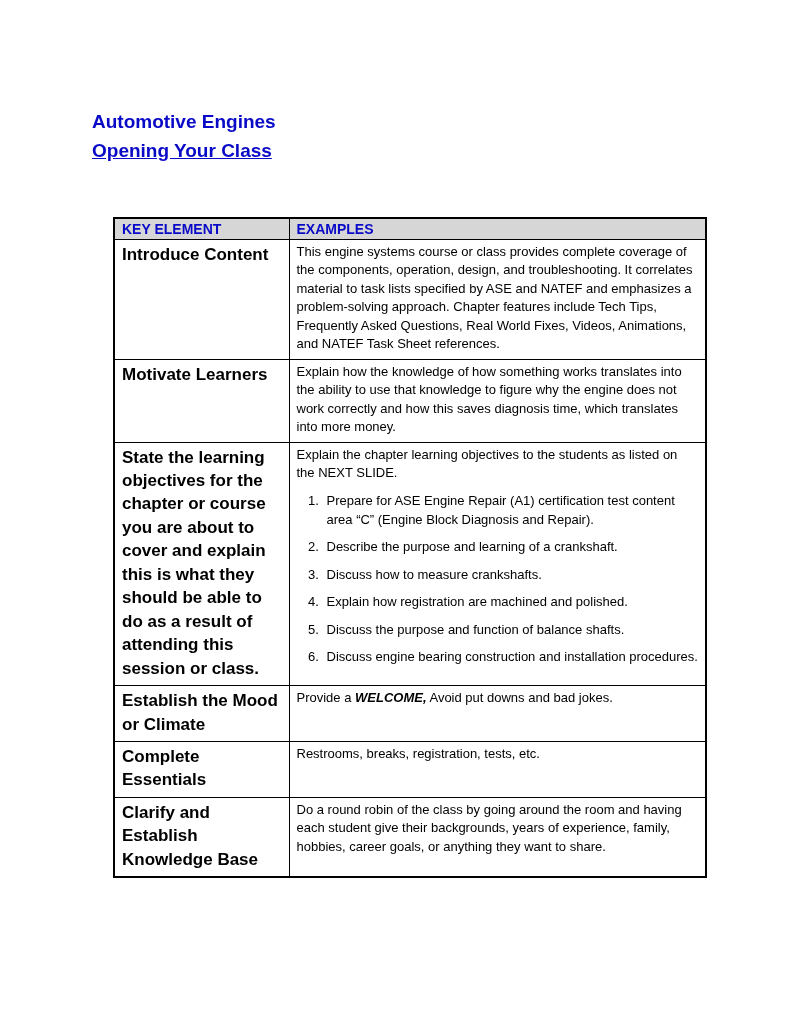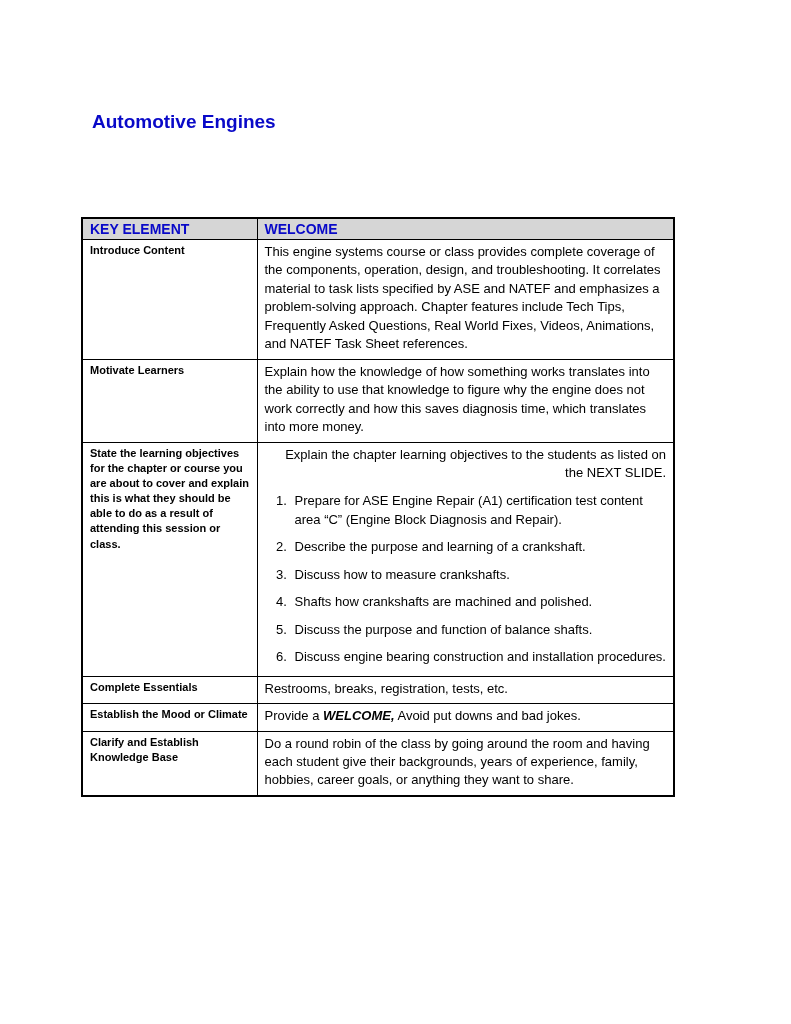--- a/index.html
+++ b/index.html
@@ -22,21 +22,21 @@
     color: #0909c8;
     font-weight: bold;
     font-size: 19px;
     line-height: 1.5;
   }
   .doc-title .title-line { display: block; }
   .doc-title .underlined { text-decoration: underline; }
 
   table.lesson-table {
     position: absolute;
-    left: 81px;
+    left: 113px;
     top: 217px;
     width: 594px;
     border-collapse: collapse;
     border: 2px solid #000000;
     font-size: 13px;
     color: #000000;
   }
   table.lesson-table th,
   table.lesson-table td {
     border: 1px solid #000000;
@@ -48,86 +48,87 @@
     background: #d6d6d6;
     color: #0909c8;
     font-size: 14px;
     font-weight: bold;
     padding-top: 2px;
     padding-bottom: 2px;
   }
   td.key-cell {
     width: 175px;
     font-weight: bold;
-    font-size: 11px;
+    font-size: 17px;
     line-height: 1.38;
   }
   td.examples-cell {
     line-height: 1.42;
   }
   .objectives-list {
     margin: 10px 0 4px 26px;
   }
   .objectives-list li {
     margin-bottom: 9px;
     padding-left: 4px;
   }
-  .objectives-list li:last-child { margin-bottom: 1px; text-align: right; }
+  .objectives-list li:last-child { margin-bottom: 1px; }
   .welcome-em {
     font-weight: bold;
     font-style: italic;
   }
-  .intro-spacer { display: block; margin-bottom: 2px; text-align: right; }
+  .intro-spacer { display: block; margin-bottom: 2px; }
 </style>
 </head>
 <body>
 
 <div class="page">
 
   <div class="doc-title">
     <span class="title-line">Automotive Engines</span>
+    <span class="title-line underlined">Opening Your Class</span>
   </div>
 
   <table class="lesson-table">
     <thead>
       <tr>
         <th>KEY ELEMENT</th>
-        <th>WELCOME</th>
+        <th>EXAMPLES</th>
       </tr>
     </thead>
     <tbody>
       <tr>
         <td class="key-cell">Introduce Content</td>
         <td class="examples-cell">This engine systems course or class provides complete coverage of the components, operation, design, and troubleshooting. It correlates material to task lists specified by ASE and NATEF and emphasizes a problem-solving approach. Chapter features include Tech Tips, Frequently Asked Questions, Real World Fixes, Videos, Animations, and NATEF Task Sheet references.</td>
       </tr>
       <tr>
         <td class="key-cell">Motivate Learners</td>
         <td class="examples-cell">Explain how the knowledge of how something works translates into the ability to use that knowledge to figure why the engine does not work correctly and how this saves diagnosis time, which translates into more money.</td>
       </tr>
       <tr>
         <td class="key-cell">State the learning objectives for the chapter or course you are about to cover and explain this is what they should be able to do as a result of attending this session or class.</td>
         <td class="examples-cell">
           <span class="intro-spacer">Explain the chapter learning objectives to the students as listed on the NEXT SLIDE.</span>
           <ol class="objectives-list">
             <li>Prepare for ASE Engine Repair (A1) certification test content area “C” (Engine Block Diagnosis and Repair).</li>
             <li>Describe the purpose and learning of a crankshaft.</li>
             <li>Discuss how to measure crankshafts.</li>
-            <li>Shafts how crankshafts are machined and polished.</li>
+            <li>Explain how registration are machined and polished.</li>
             <li>Discuss the purpose and function of balance shafts.</li>
             <li>Discuss engine bearing construction and installation procedures.</li>
           </ol>
         </td>
       </tr>
       <tr>
+        <td class="key-cell">Establish the Mood or Climate</td>
+        <td class="examples-cell"><span>Provide a </span><span class="welcome-em">WELCOME,</span><span> Avoid put downs and bad jokes.</span></td>
+      </tr>
+      <tr>
         <td class="key-cell">Complete Essentials</td>
         <td class="examples-cell">Restrooms, breaks, registration, tests, etc.</td>
-      </tr>
-      <tr>
-        <td class="key-cell">Establish the Mood or Climate</td>
-        <td class="examples-cell"><span>Provide a </span><span class="welcome-em">WELCOME,</span><span> Avoid put downs and bad jokes.</span></td>
       </tr>
       <tr>
         <td class="key-cell">Clarify and Establish Knowledge Base</td>
         <td class="examples-cell">Do a round robin of the class by going around the room and having each student give their backgrounds, years of experience, family, hobbies, career goals, or anything they want to share.</td>
       </tr>
     </tbody>
   </table>
 
 </div>
 

